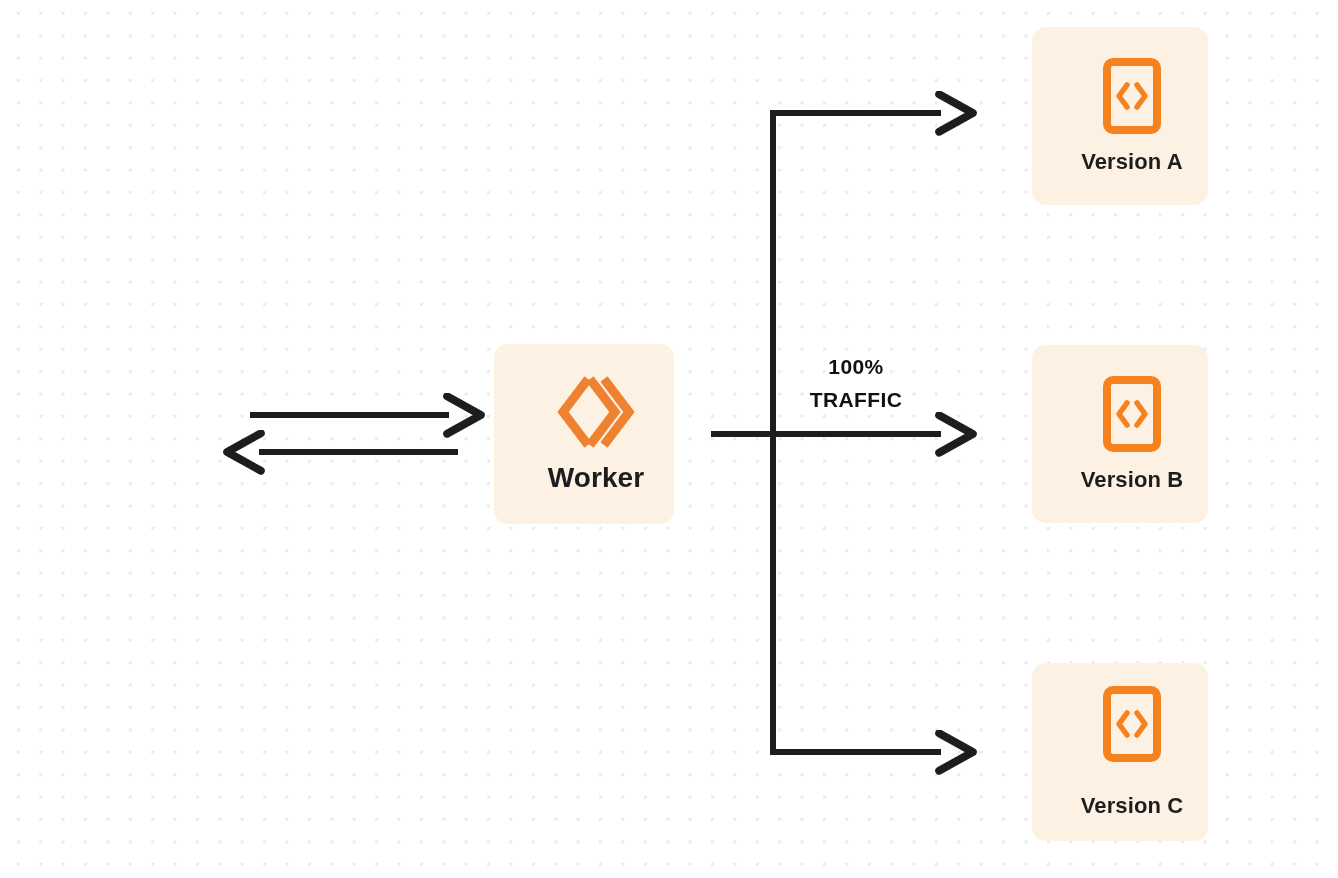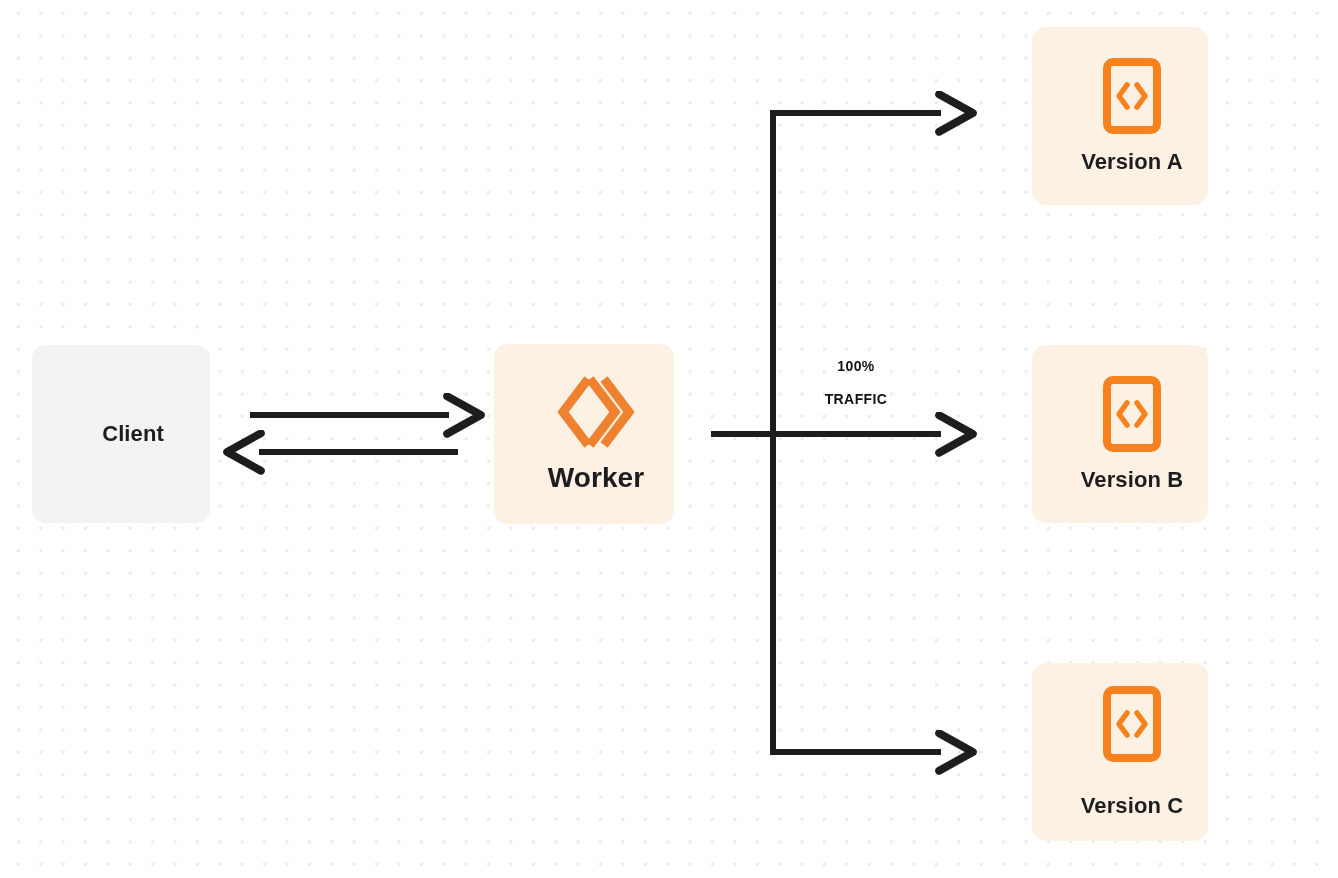--- a/index.html
+++ b/index.html
@@ -123,21 +123,21 @@
   }
 
   
   #traffic-label {
     position: absolute;
     left: 790px;
     top: 350px;
     width: 132px;
     text-align: center;
     color: #111114;
-    font-size: 14px;
+    font-size: 21px;
     font-weight: bold;
     letter-spacing: 0.4px;
     line-height: 33px;
   }
   #traffic-label > div { white-space: nowrap; }
 
   
   #connectors {
     position: absolute;
     left: 0;
@@ -170,23 +170,20 @@
     <line x1="711" y1="434" x2="941" y2="434" stroke="#1d1d1f" stroke-width="6" stroke-linecap="butt" marker-end="url(#arrow-right)"></line>
 
     <line x1="770" y1="752" x2="941" y2="752" stroke="#1d1d1f" stroke-width="6" stroke-linecap="butt" marker-end="url(#arrow-right)"></line>
   </svg>
 
   <div id="traffic-label">
     <div>100%</div>
     <div>TRAFFIC</div>
   </div>
 
-  <div class="node" id="client-node">
-    <div class="node-label">Client</div>
-  </div>
 
   <div class="node" id="worker-node">
     <span class="node-icon">
       <svg width="80" height="76" viewBox="0 0 80 76" aria-hidden="true">
 
         <path d="M32 5 L7 38 L32 71" fill="none" stroke="#ef8230" stroke-width="9" stroke-linecap="butt" stroke-linejoin="miter"></path>
 
         <path d="M34 5 L59 38 L34 71" fill="none" stroke="#ef8230" stroke-width="9" stroke-linecap="butt" stroke-linejoin="miter"></path>
 
         <path d="M48 5 L73 38 L48 71" fill="none" stroke="#ef8230" stroke-width="9" stroke-linecap="butt" stroke-linejoin="miter"></path>

